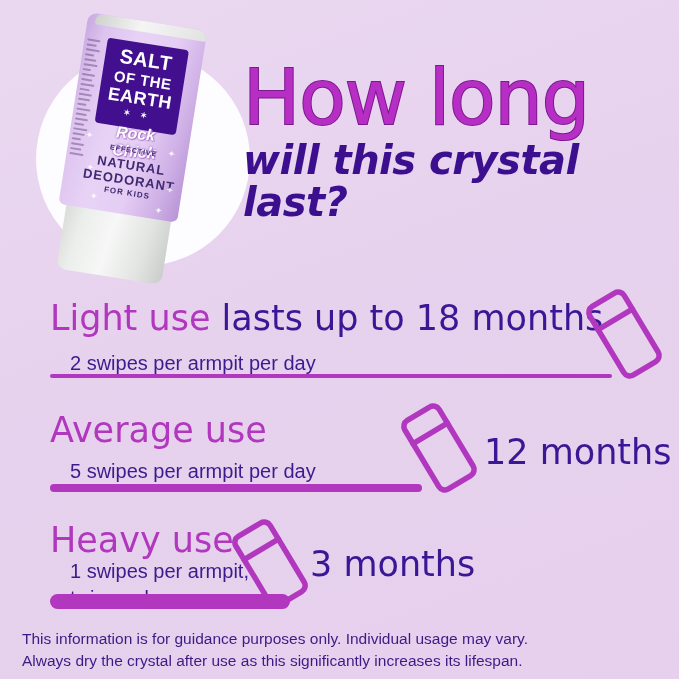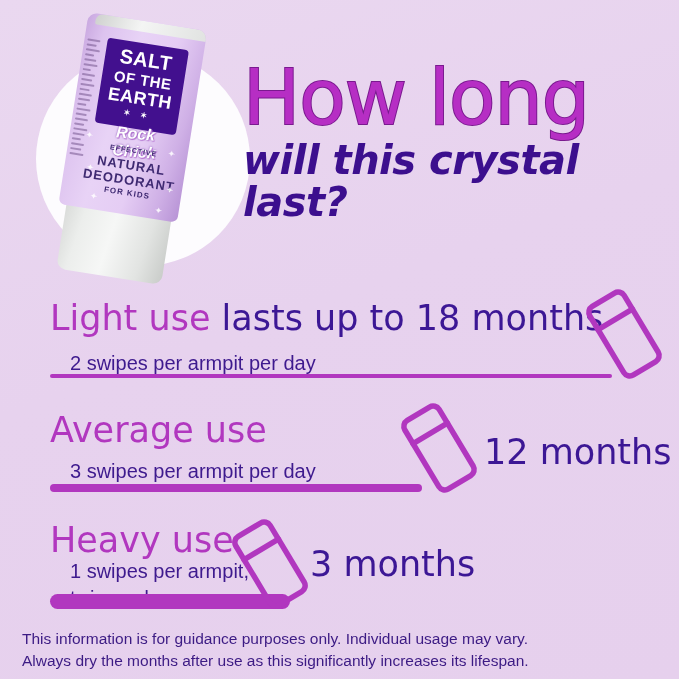--- a/index.html
+++ b/index.html
@@ -309,21 +309,21 @@
             <path d="M22 31 L62 31"></path>
           </g>
         </svg>
       </div>
     </div>
 
     <div class="row row-2">
       <div class="r-head">
         <span class="hl">Average use</span><span class="hd"></span>
       </div>
-      <div class="r-sub">3 swipes per armpit per day</div>
+      <div class="r-sub">5 swipes per armpit per day</div>
       <div class="r-bar" style="width: 372px; height: 8px; background: rgb(177, 55, 191);"></div>
       <div class="stick">
         <svg viewBox="0 0 84 96" width="84" height="96" aria-hidden="true">
           <g transform="rotate(-31 42 48)" fill="none" stroke="#b137bf" stroke-width="5.5" stroke-linejoin="round" stroke-linecap="round">
             <rect x="22" y="8" width="40" height="80" rx="7" ry="7"></rect>
             <path d="M22 31 L62 31"></path>
           </g>
         </svg>
       </div>
       <div class="r-months">12 months</div>
@@ -342,15 +342,15 @@
             <rect x="22" y="8" width="40" height="80" rx="7" ry="7"></rect>
             <path d="M22 31 L62 31"></path>
           </g>
         </svg>
       </div>
       <div class="r-months">3 months</div>
     </div>
   </div>
 
   <div class="footer">This information is for guidance purposes only. Individual usage may vary.
-Always dry the months after use as this significantly increases its lifespan.</div>
+Always dry the crystal after use as this significantly increases its lifespan.</div>
 
 </div>
 
 </body></html>

